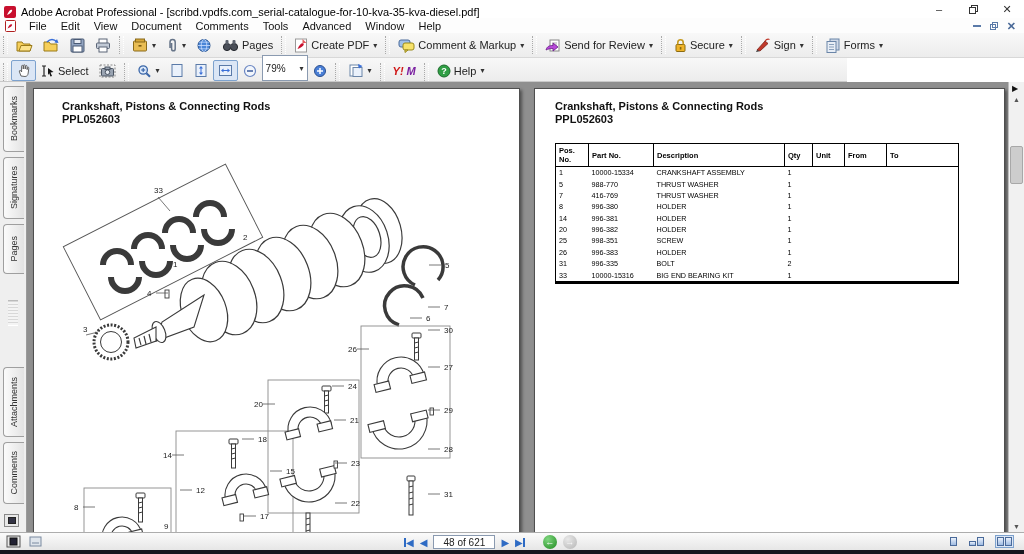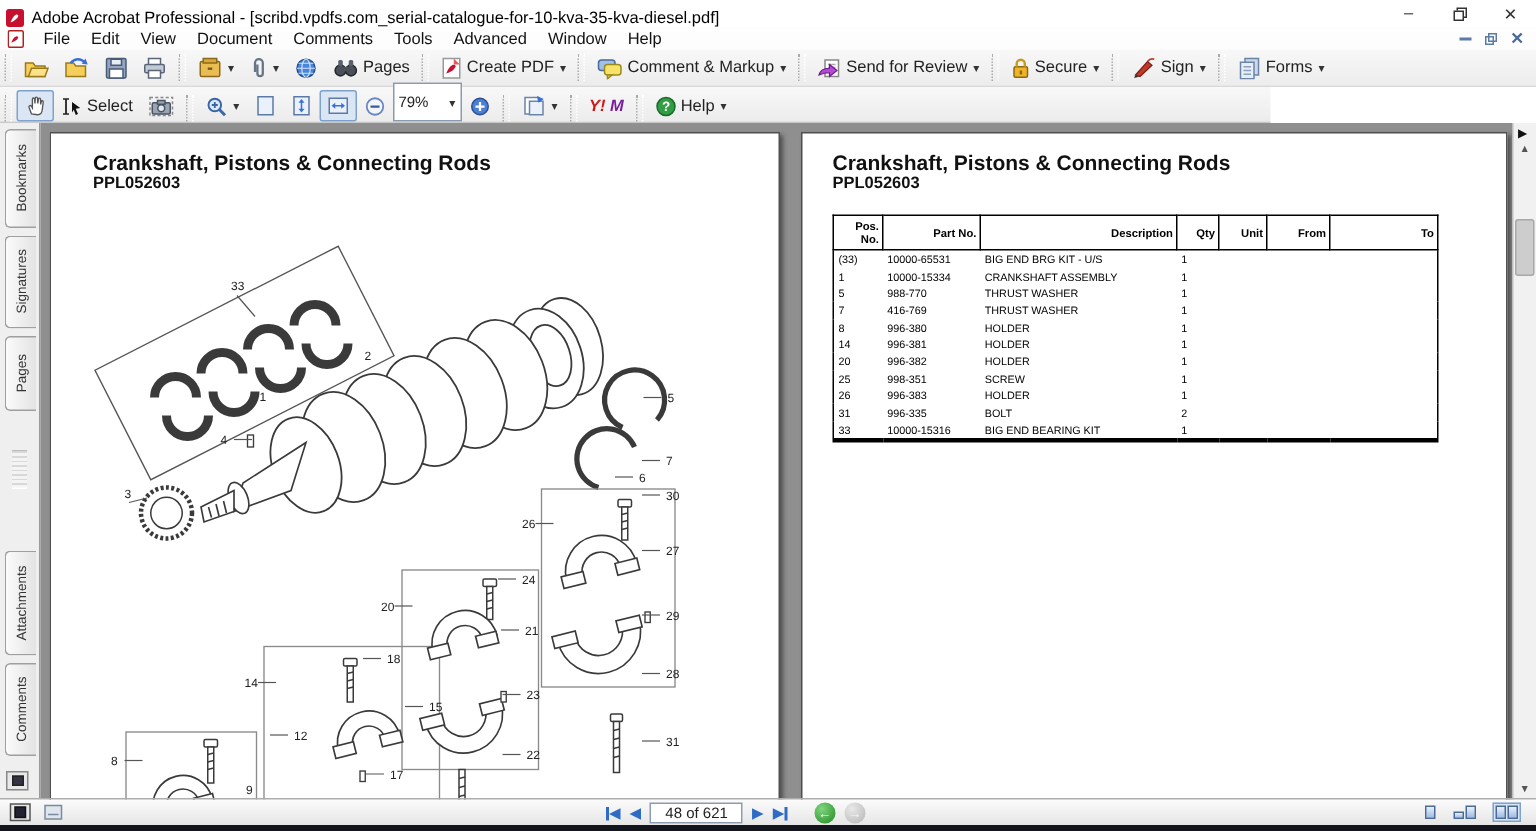--- a/index.html
+++ b/index.html
@@ -47,28 +47,28 @@
   .tabcol.bottom { top:auto; bottom:28px; }
   .vtab { width:21px; background:linear-gradient(90deg,#fbfbfb,#e3e3e3); border:1px solid #9f9f9f; border-right:none; border-radius:4px 0 0 4px; display:flex; align-items:center; justify-content:center; padding:8px 0; }
   .vtab span { writing-mode:vertical-rl; transform:rotate(180deg); font-size:9px; color:#333; }
   .pane-splitter { position:absolute; left:8px; top:218px; width:10px; height:26px; border-top:1px solid #bbb; border-bottom:1px solid #fff; background:repeating-linear-gradient(#d8d8d8 0 1px, #f4f4f4 1px 3px); }
   .navpane-corner-btn { position:absolute; left:4px; bottom:5px; width:15px; height:13px; border:1px solid #888; background:#e8e8e8; display:flex; align-items:center; justify-content:center; }
   .navpane-corner-btn .scr { width:8px; height:7px; border:1px solid #222; background:#334; }
 
   .page { position:absolute; background:#fff; border:1px solid #4f4f4f; box-shadow:2px 2px 3px rgba(0,0,0,.45); }
   .page-left  { left:33px; top:6px; width:487px; height:460px; }
   .page-right { left:534px; top:6px; width:471px; height:460px; }
-  .ptitle { font-size:14px; font-weight:bold; color:#111; line-height:1.15; }
+  .ptitle { font-size:11px; font-weight:bold; color:#111; line-height:1.15; }
   .pcode  { font-size:11px; font-weight:bold; color:#111; }
   .page-left .phead { padding:11px 0 0 28px; }
   .page-right .phead { padding:11px 0 0 20px; }
 
   
   .parts-table { position:absolute; left:20px; top:54px; border-collapse:collapse; font-size:7.5px; color:#000; border:1px solid #000; border-bottom:3px solid #000; table-layout:fixed; }
-  .parts-table th { border:1px solid #000; text-align:right; font-size:7.5px; padding:2px 2px 2px 3px; font-weight:bold; }
+  .parts-table th { border:1px solid #000; text-align:left; font-size:7.5px; padding:2px 2px 2px 3px; font-weight:bold; }
   .parts-table td { padding:1.2px 2px 1.2px 3px; font-size:7.2px; white-space:nowrap; overflow:hidden; }
   .parts-table td, .parts-table th { height:11px; }
 
   
   .diagram { position:absolute; left:0; top:50px; }
   .diagram text { font-family:"Liberation Sans",sans-serif; font-size:8px; fill:#222; }
 
   
   .statusbar { position:absolute; left:0; top:532px; width:1024px; height:18px; background:linear-gradient(#fbfbfb,#e6e6e6); border-top:1px solid #adadad; display:flex; align-items:center; font-size:10px; color:#222; }
   .sb-left { display:flex; gap:8px; padding-left:6px; align-items:center; }
@@ -610,29 +610,20 @@
               <th>Part No.</th>
               <th>Description</th>
               <th>Qty</th>
               <th>Unit</th>
               <th>From</th>
               <th>To</th>
             </tr>
           </thead>
         <tbody id="parts-body">
             <tr>
-              <td>(33)</td>
-              <td>10000-65531</td>
-              <td>BIG END BRG KIT - U/S</td>
-              <td>1</td>
-              <td></td>
-              <td></td>
-              <td></td>
-            </tr>
-            <tr>
               <td>1</td>
               <td>10000-15334</td>
               <td>CRANKSHAFT ASSEMBLY</td>
               <td>1</td>
               <td></td>
               <td></td>
               <td></td>
             </tr>
             <tr>
               <td>5</td>

